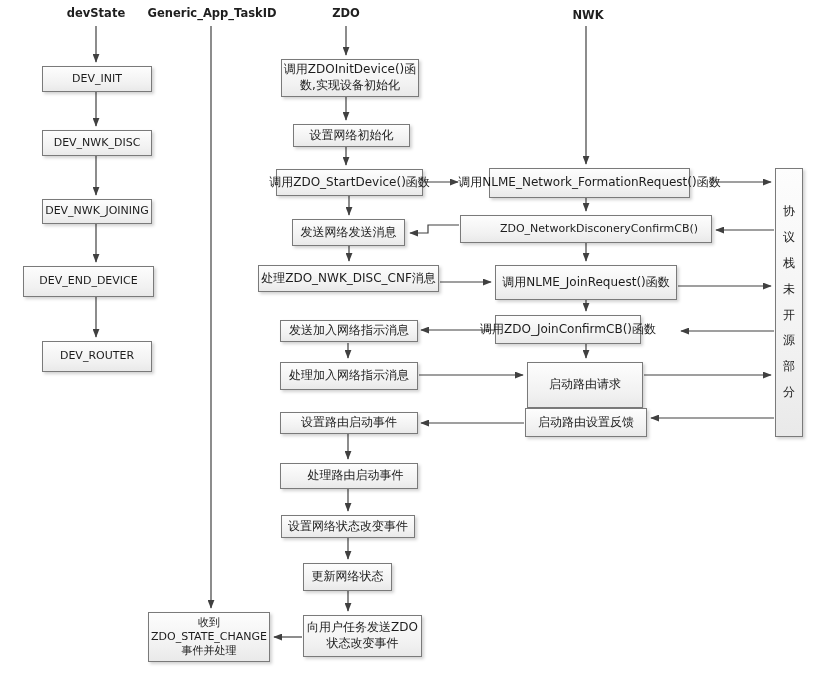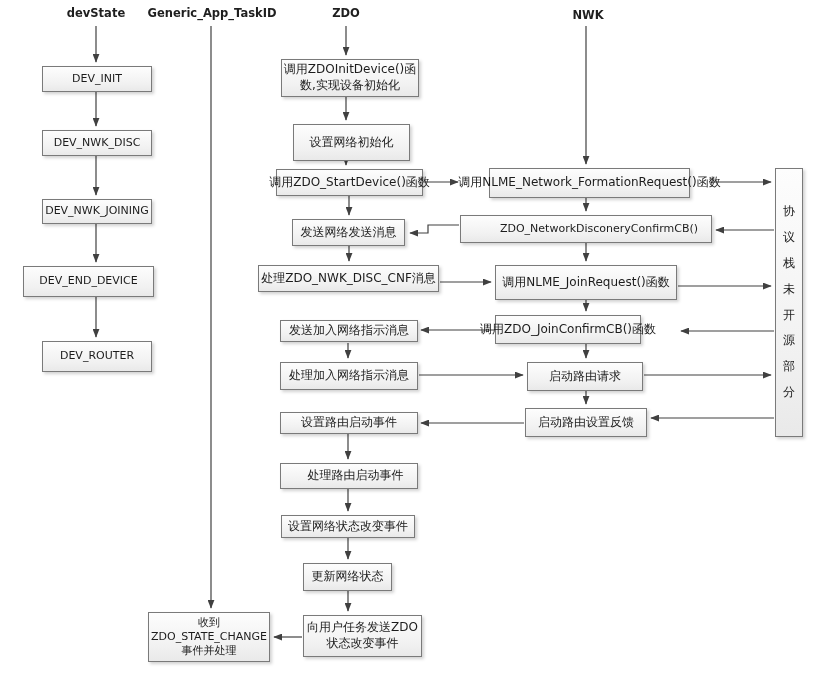--- a/index.html
+++ b/index.html
@@ -97,38 +97,38 @@
   <div class="lifeline-label" style="left:588px;top:8px;">NWK</div>
 
   <div class="box" style="left:42px;top:66px;width:110px;height:26px;">DEV_INIT</div>
   <div class="box" style="left:42px;top:130px;width:110px;height:26px;">DEV_NWK_DISC</div>
   <div class="box" style="left:42px;top:199px;width:110px;height:25px;">DEV_NWK_JOINING</div>
   <div class="box" style="left:23px;top:266px;width:131px;height:31px;">DEV_END_DEVICE</div>
   <div class="box" style="left:42px;top:341px;width:110px;height:31px;">DEV_ROUTER</div>
 
   <div class="box cjk" style="left:281px;top:59px;width:138px;height:38px;">调用ZDOInitDevice()函
 数,实现设备初始化</div>
-  <div class="box cjk" style="left:293px;top:124px;width:117px;height:37px;">设置网络初始化</div>
+  <div class="box cjk" style="left:293px;top:124px;width:117px;height:23px;">设置网络初始化</div>
   <div class="box cjk" style="left:276px;top:169px;width:147px;height:27px;">调用ZDO_StartDevice()函数</div>
   <div class="box cjk" style="left:292px;top:219px;width:113px;height:27px;">发送网络发送消息</div>
   <div class="box cjk" style="left:258px;top:265px;width:181px;height:27px;">处理ZDO_NWK_DISC_CNF消息</div>
   <div class="box cjk" style="left:280px;top:320px;width:138px;height:22px;">发送加入网络指示消息</div>
   <div class="box cjk" style="left:280px;top:362px;width:138px;height:28px;">处理加入网络指示消息</div>
   <div class="box cjk" style="left:280px;top:412px;width:138px;height:22px;">设置路由启动事件</div>
   <div class="box cjk" style="left:280px;top:463px;width:138px;height:26px;padding-left:15px;">处理路由启动事件</div>
   <div class="box cjk" style="left:281px;top:515px;width:134px;height:23px;">设置网络状态改变事件</div>
   <div class="box cjk" style="left:303px;top:563px;width:89px;height:28px;">更新网络状态</div>
   <div class="box cjk" style="left:303px;top:615px;width:119px;height:42px;">向用户任务发送ZDO
 状态改变事件</div>
 
   <div class="box cjk" style="left:453px;top:168px;width:201px;height:30px;margin-left:36px;">调用NLME_Network_FormationRequest()函数</div>
   <div class="box" style="left:460px;top:215px;width:252px;height:28px;padding-left:28px;">ZDO_NetworkDisconeryConfirmCB()</div>
   <div class="box cjk" style="left:495px;top:265px;width:182px;height:35px;">调用NLME_JoinRequest()函数</div>
   <div class="box cjk" style="left:495px;top:315px;width:146px;height:29px;text-align:center;">调用ZDO_JoinConfirmCB()函数</div>
-  <div class="box cjk" style="left:527px;top:362px;width:116px;height:29px;">启动路由请求</div>
+  <div class="box cjk" style="left:527px;top:362px;width:116px;height:46px;">启动路由请求</div>
   <div class="box cjk" style="left:525px;top:408px;width:122px;height:29px;">启动路由设置反馈</div>
 
   <div class="box" style="left:148px;top:612px;width:122px;height:50px;">收到
 ZDO_STATE_CHANGE
 事件并处理</div>
 
   <div class="box cjk sidebox" style="left:775px;top:168px;width:28px;height:269px;">协
 议
 栈
 未

